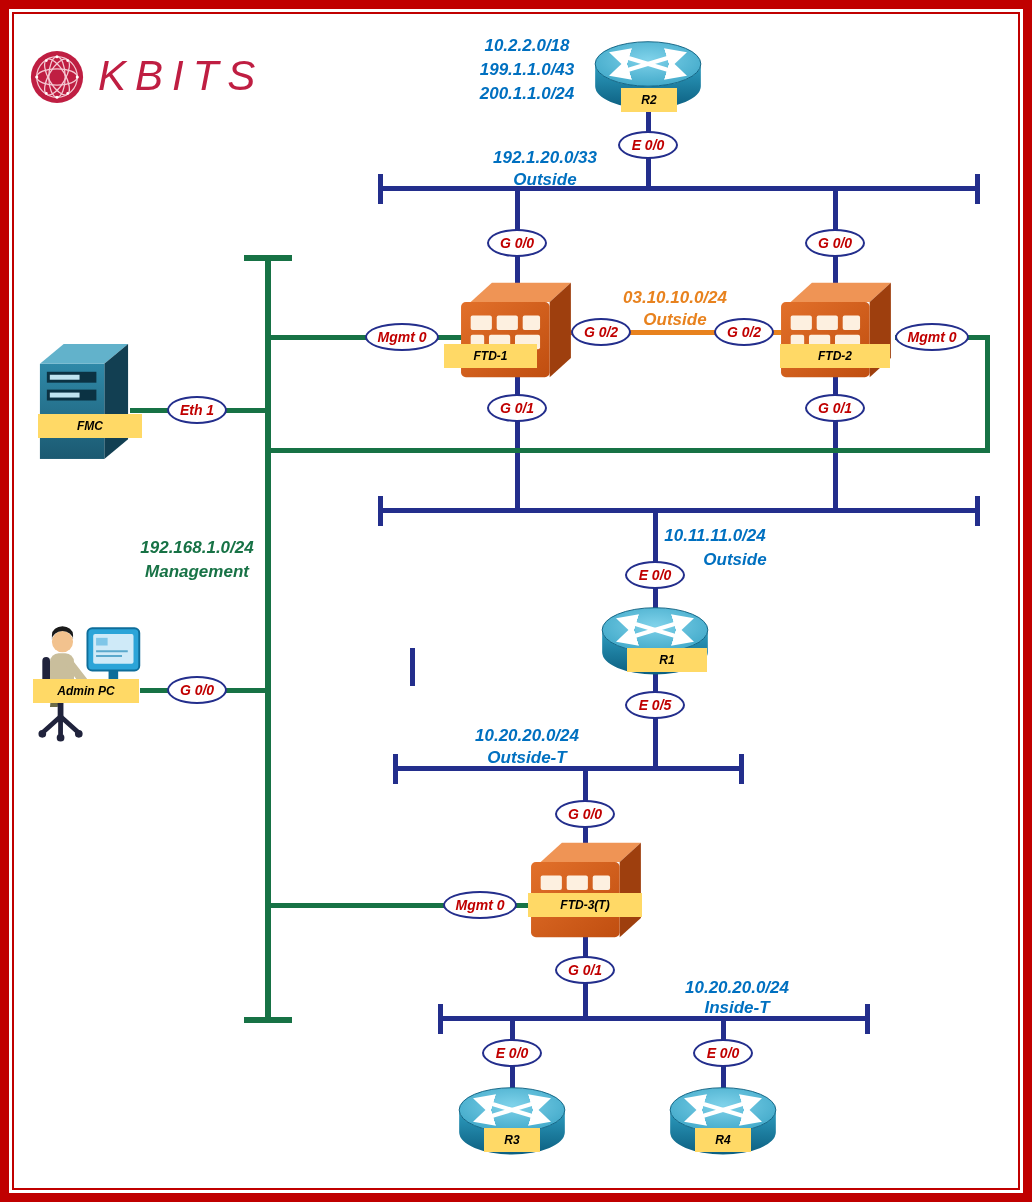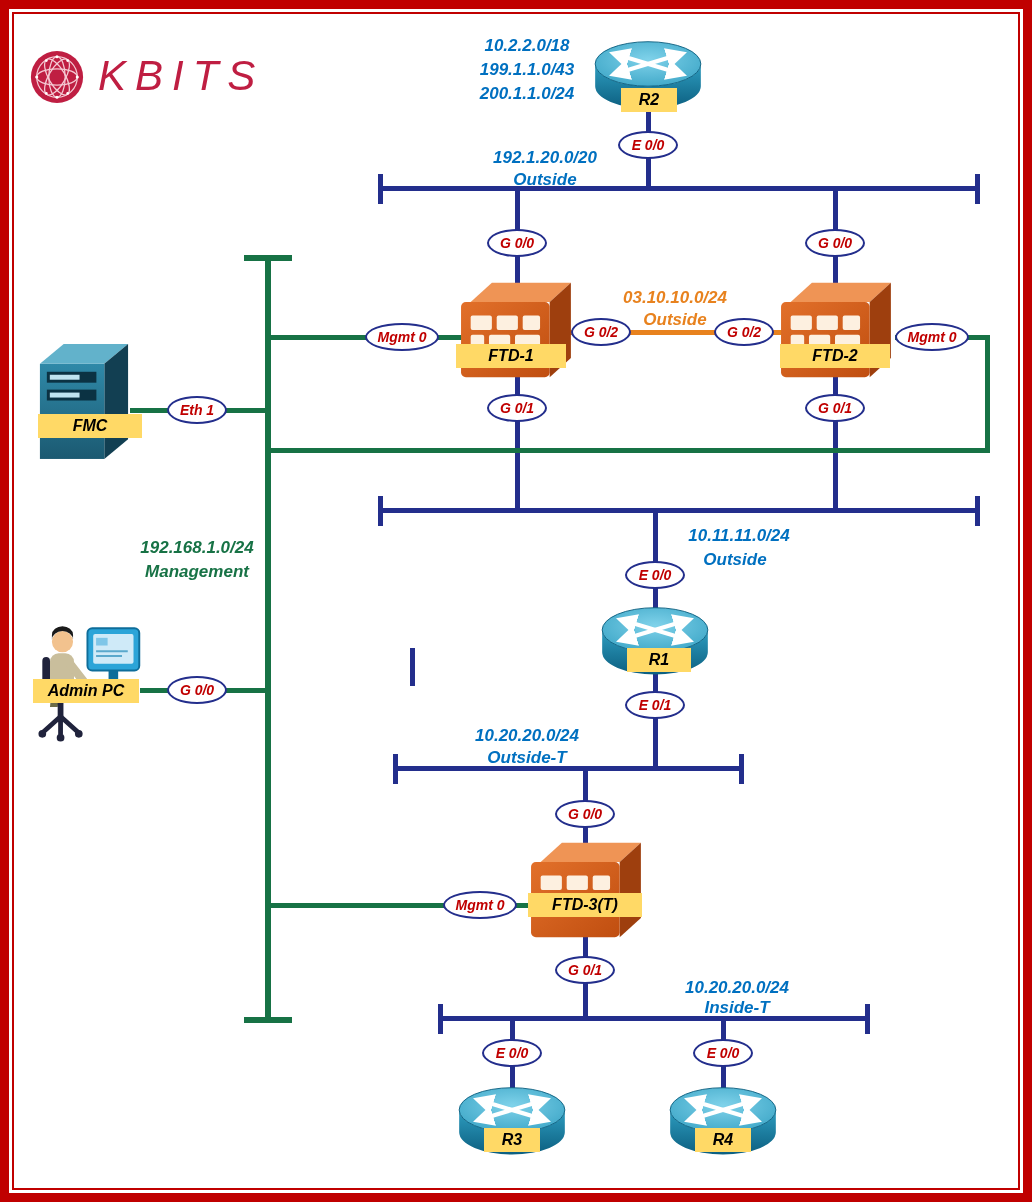--- a/index.html
+++ b/index.html
@@ -10,21 +10,21 @@
   .line { position:absolute; }
   .navy { background:var(--navy,#232e8c); }
   .green { background:var(--green,#177245); }
   .orange { background:var(--orange,#e8821e); }
   .icon { position:absolute; }
   .icon svg { display:block; }
   .iface { position:absolute; height:28px; background:#ffffff; border:2.5px solid var(--navy,#232e8c);
            border-radius:50%; display:flex; align-items:center; justify-content:center;
            color:var(--red-text,#c00000); font-weight:700; font-size:14px; white-space:nowrap; }
   .badge { position:absolute; height:24px; background:var(--badge-bg,#ffd966); color:#000;
-           font-weight:700; font-size:16px; display:flex; align-items:center; justify-content:center;
+           font-weight:700; font-size:12px; display:flex; align-items:center; justify-content:center;
            white-space:nowrap; }
   .nettext { position:absolute; width:150px; text-align:center; font-weight:700; font-size:17px; line-height:23px; }
   .blue { color:var(--blue-text,#0070c0); }
   .greentext { color:var(--green,#177245); }
   .orangetext { color:var(--orange,#e8821e); }
   .logo-text { position:absolute; left:98px; top:52px; font-size:42px; letter-spacing:9px;
                color:var(--logo-red,#bf1e42); font-weight:400; }
 </style>
 </head>
 <body>
@@ -237,53 +237,53 @@
   <div class="iface" style="left:805px;top:229px;width:60px">G 0/0</div>
   <div class="iface" style="left:571px;top:318px;width:60px">G 0/2</div>
   <div class="iface" style="left:714px;top:318px;width:60px">G 0/2</div>
   <div class="iface" style="left:365px;top:323px;width:74px">Mgmt 0</div>
   <div class="iface" style="left:895px;top:323px;width:74px">Mgmt 0</div>
   <div class="iface" style="left:487px;top:394px;width:60px">G 0/1</div>
   <div class="iface" style="left:805px;top:394px;width:60px">G 0/1</div>
   <div class="iface" style="left:167px;top:396px;width:60px">Eth 1</div>
   <div class="iface" style="left:167px;top:676px;width:60px">G 0/0</div>
   <div class="iface" style="left:625px;top:561px;width:60px">E 0/0</div>
-  <div class="iface" style="left:625px;top:691px;width:60px">E 0/1</div>
+  <div class="iface" style="left:625px;top:691px;width:60px">E 0/5</div>
   <div class="iface" style="left:555px;top:800px;width:60px">G 0/0</div>
   <div class="iface" style="left:443px;top:891px;width:74px">Mgmt 0</div>
   <div class="iface" style="left:555px;top:956px;width:60px">G 0/1</div>
   <div class="iface" style="left:482px;top:1039px;width:60px">E 0/0</div>
   <div class="iface" style="left:693px;top:1039px;width:60px">E 0/0</div>
 
   <div class="badge" style="left:621px;top:88px;width:56px">R2</div>
-  <div class="badge" style="left:456px;top:344px;width:110px">FTD-1</div>
+  <div class="badge" style="left:444px;top:344px;width:93px">FTD-1</div>
   <div class="badge" style="left:780px;top:344px;width:110px">FTD-2</div>
   <div class="badge" style="left:38px;top:414px;width:104px">FMC</div>
   <div class="badge" style="left:33px;top:679px;width:106px">Admin PC</div>
-  <div class="badge" style="left:627px;top:648px;width:64px">R1</div>
+  <div class="badge" style="left:627px;top:648px;width:80px">R1</div>
   <div class="badge" style="left:528px;top:893px;width:114px">FTD-3(T)</div>
   <div class="badge" style="left:484px;top:1128px;width:56px">R3</div>
   <div class="badge" style="left:695px;top:1128px;width:56px">R4</div>
 
   <div>
     <div class="nettext blue" style="left:452px;top:34px">10.2.2.0/18</div>
     <div class="nettext blue" style="left:452px;top:58px">199.1.1.0/43</div>
     <div class="nettext blue" style="left:452px;top:82px">200.1.1.0/24</div>
   </div>
 
-  <div class="nettext blue" style="left:470px;top:146px">192.1.20.0/20</div>
+  <div class="nettext blue" style="left:470px;top:146px">192.1.20.0/33</div>
   <div class="nettext blue" style="left:470px;top:168px">Outside</div>
 
   <div class="nettext orangetext" style="left:600px;top:286px">03.10.10.0/24</div>
   <div class="nettext orangetext" style="left:600px;top:308px">Outside</div>
 
   <div class="nettext greentext" style="left:122px;top:536px">192.168.1.0/24</div>
   <div class="nettext greentext" style="left:122px;top:560px">Management</div>
 
-  <div class="nettext blue" style="left:664px;top:524px">10.11.11.0/24</div>
+  <div class="nettext blue" style="left:640px;top:524px">10.11.11.0/24</div>
   <div class="nettext blue" style="left:660px;top:548px">Outside</div>
 
   <div class="nettext blue" style="left:452px;top:724px">10.20.20.0/24</div>
   <div class="nettext blue" style="left:452px;top:746px">Outside-T</div>
 
   <div class="nettext blue" style="left:662px;top:976px">10.20.20.0/24</div>
   <div class="nettext blue" style="left:662px;top:996px">Inside-T</div>
 
 </div>
 

